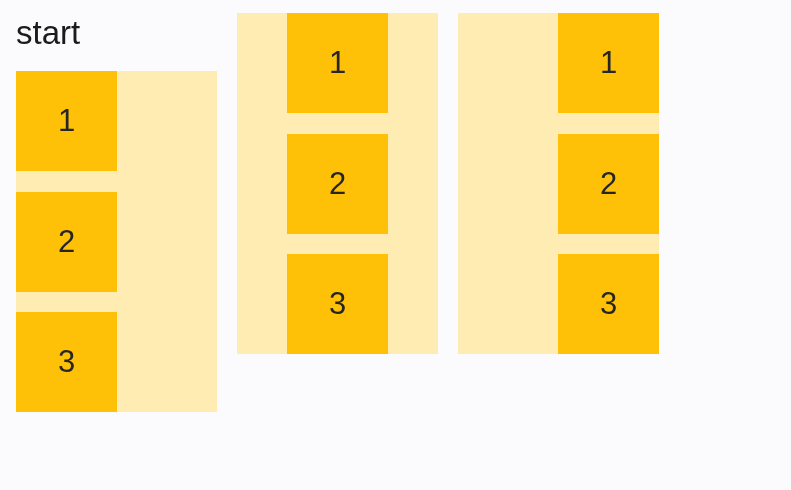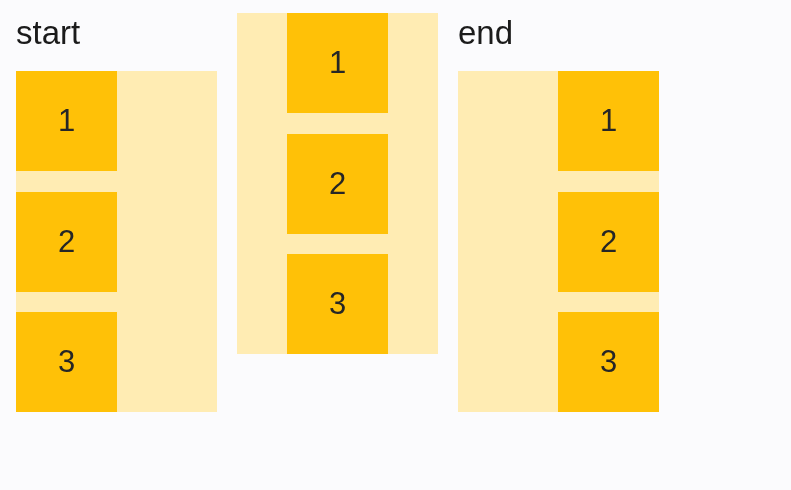--- a/index.html
+++ b/index.html
@@ -68,21 +68,20 @@
 
   <section class="group">
     <div class="box-container align-center">
       <div class="box-item">1</div>
       <div class="box-item">2</div>
       <div class="box-item">3</div>
     </div>
   </section>
 
   <section class="group">
-    <h2 class="group-label">end</h2>
     <div class="box-container align-end">
       <div class="box-item">1</div>
       <div class="box-item">2</div>
       <div class="box-item">3</div>
     </div>
   </section>
 
 </div>
 
 </body></html>

